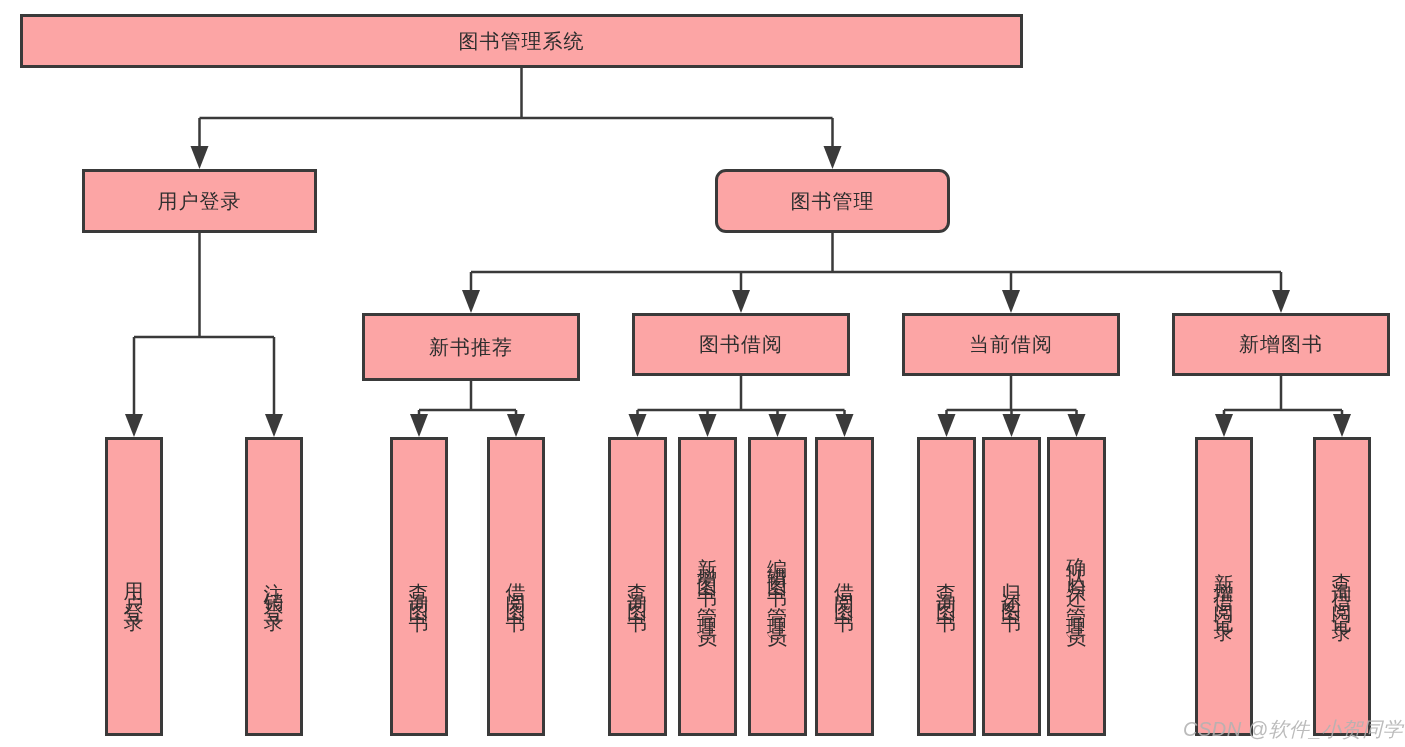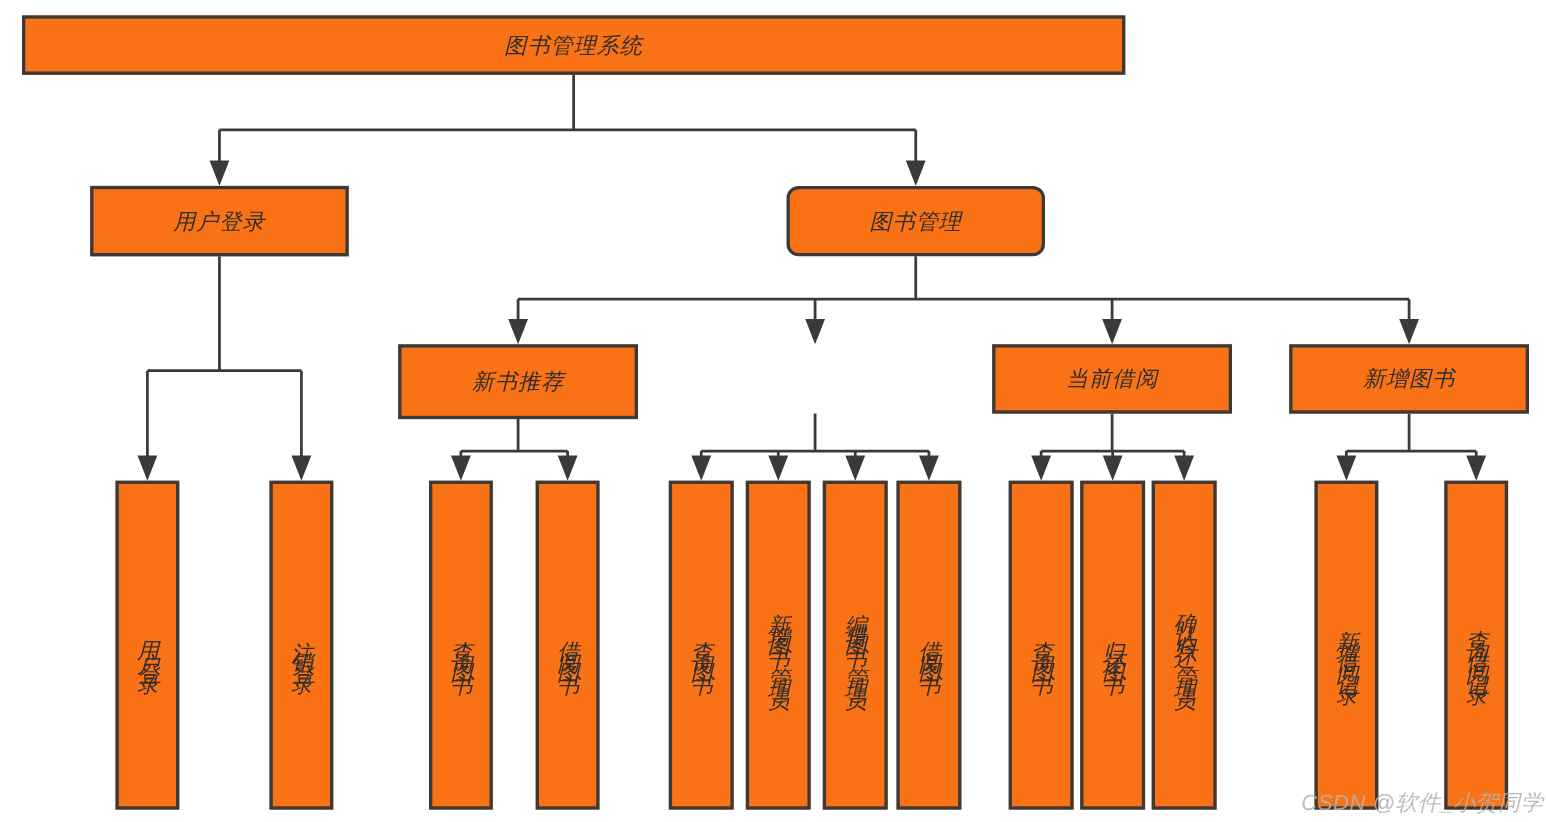--- a/index.html
+++ b/index.html
@@ -18,29 +18,28 @@
   .connectors {
     position: absolute;
     left: 0;
     top: 0;
     z-index: 1;
   }
   .box {
     position: absolute;
     box-sizing: border-box;
     border: 3px solid #3a3a3a;
-    background: #f97316;
+    background: #fca5a5;
     display: flex;
     align-items: center;
     justify-content: center;
     font-size: 20px;
     color: #2e2e2e;
     z-index: 2;
     letter-spacing: 1px;
-    font-style: italic;
   }
   .box.v {
     writing-mode: vertical-rl;
     text-orientation: mixed;
     letter-spacing: 10px;
     padding: 8px 0;
     line-height: 1;
   }
   .watermark {
     position: absolute;
@@ -89,20 +88,21 @@
       <polygon points="1333,414 1351,414 1342,437"></polygon>
     </g>
   </svg>
 
   <div class="box" style="left:20px; top:14px; width:1003px; height:54px;">图书管理系统</div>
 
   <div class="box" style="left:82px; top:169px; width:235px; height:64px;">用户登录</div>
   <div class="box" style="left:715px; top:169px; width:235px; height:64px;border-radius:11px;">图书管理</div>
 
   <div class="box" style="left:362px; top:313px; width:218px; height:68px;">新书推荐</div>
+  <div class="box" style="left:632px; top:313px; width:218px; height:63px;">图书借阅</div>
   <div class="box" style="left:902px; top:313px; width:218px; height:63px;">当前借阅</div>
   <div class="box" style="left:1172px; top:313px; width:218px; height:63px;">新增图书</div>
 
   <div class="box v" style="left:105px; top:437px; width:58px; height:299px;">用户登录</div>
   <div class="box v" style="left:245px; top:437px; width:58px; height:299px;">注销登录</div>
 
   <div class="box v" style="left:390px; top:437px; width:58px; height:299px;">查询图书</div>
   <div class="box v" style="left:487px; top:437px; width:58px; height:299px;">借阅图书</div>
 
   <div class="box v" style="left:608px; top:437px; width:59px; height:299px;">查询图书</div>

